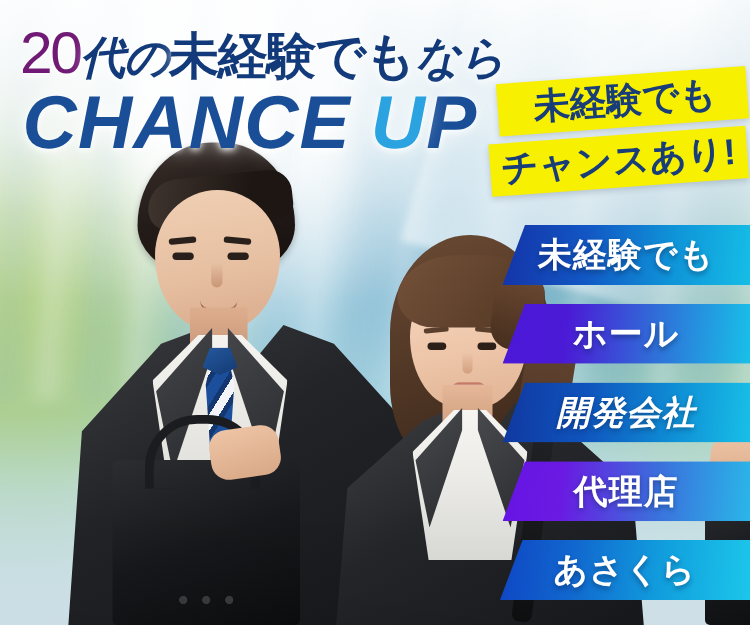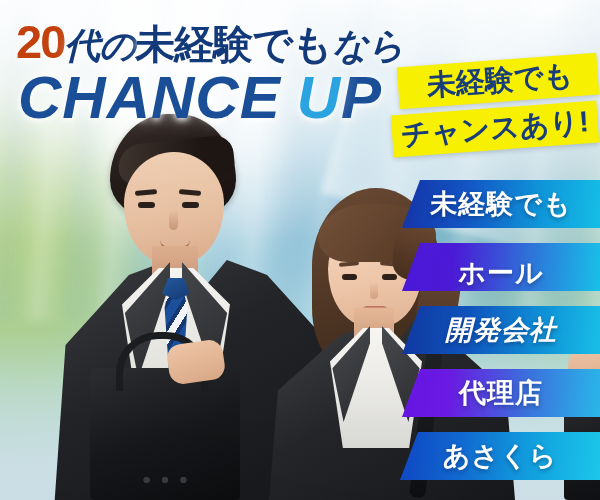--- a/index.html
+++ b/index.html
@@ -272,22 +272,22 @@
 
   
   .headline {
     position: absolute; left: 16px; top: 14px;
     font-size: 40px; font-weight: 700; letter-spacing: -1px;
     color: #123a7a;
     text-shadow: 0 2px 5px rgba(255,255,255,0.95), 0 0 16px rgba(255,255,255,0.9);
     white-space: nowrap;
   }
   .headline .num {
-    font-size: 47px; font-weight: 700; letter-spacing: -2px;
-    color: #c2410c;
+    font-size: 47px; font-weight: 400; letter-spacing: -2px;
+    color: #701a75;
   }
   .headline .sm { font-size: 36px; font-style: italic; }
 
   .chance {
     position: absolute; left: 18px; top: 68px;
     font-size: 60px; line-height: 1;
     font-weight: 700; font-style: italic;
     letter-spacing: 1px;
     color: #1a4f98;
     font-family: "Liberation Sans", "DejaVu Sans", sans-serif;
@@ -338,21 +338,21 @@
     font-weight: 700;
     letter-spacing: 1px;
     clip-path: polygon(18px 0%, 100% 0%, 100% 100%, 0% 100%);
     box-shadow: 0 3px 7px rgba(20,40,80,0.3);
     white-space: nowrap;
   }
   .cat span {
     text-shadow: 0 2px 4px rgba(10,30,70,0.45);
   }
   .cat.c0 { top: 0px;   background: linear-gradient(95deg, #1433a8 0%, #1257c4 34%, #0f93d8 68%, #15bde6 100%); }
-  .cat.c1 { top: 63px;  background: linear-gradient(95deg, #4b18d8 0%, #4b1ad6 26%, #2f6fd8 62%, #18c0e8 100%); align-items: flex-end; }
+  .cat.c1 { top: 63px;  background: linear-gradient(95deg, #4b18d8 0%, #4b1ad6 26%, #2f6fd8 62%, #18c0e8 100%); }
   .cat.c2 { top: 126px; background: linear-gradient(95deg, #10379f 0%, #0f54bd 34%, #0f90d6 70%, #18bfe7 100%); font-style: italic; }
   .cat.c3 { top: 189px; background: linear-gradient(95deg, #6614e4 0%, #6a1ae2 24%, #3b6fdc 62%, #2ab6e8 100%); }
   .cat.c4 { top: 252px; background: linear-gradient(95deg, #0f46c4 0%, #1168cf 30%, #11a0de 66%, #1cc6ea 100%); }
   .cat.c4 { width: 200px; }
 
   
   .credit {
     position: absolute; left: 12px; top: 452px;
     width: 348px; height: 30px;
     background: rgba(8,8,10,0.60);

